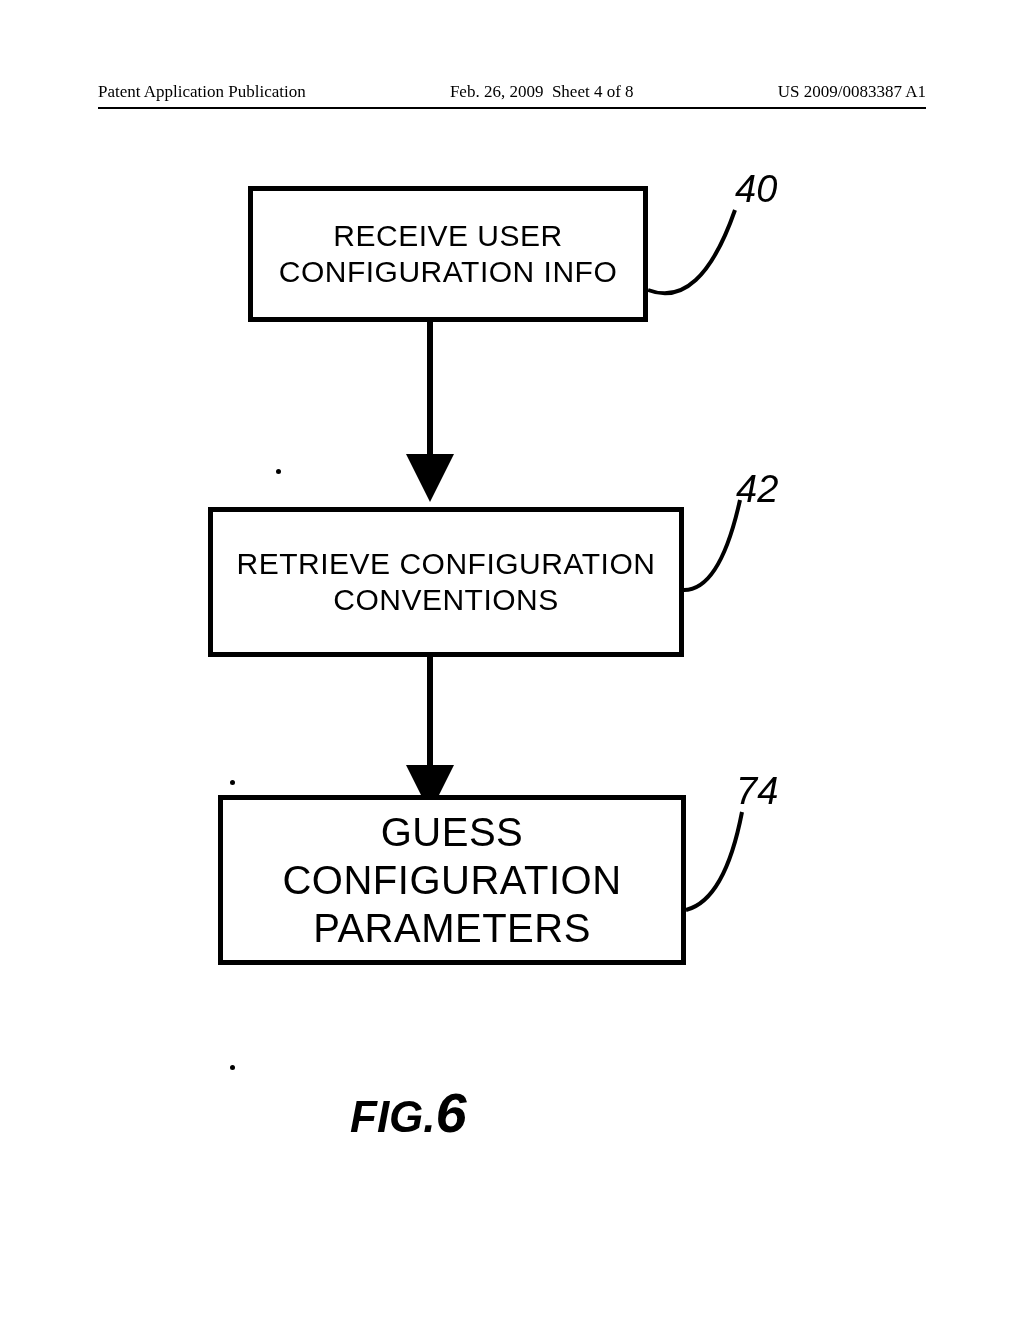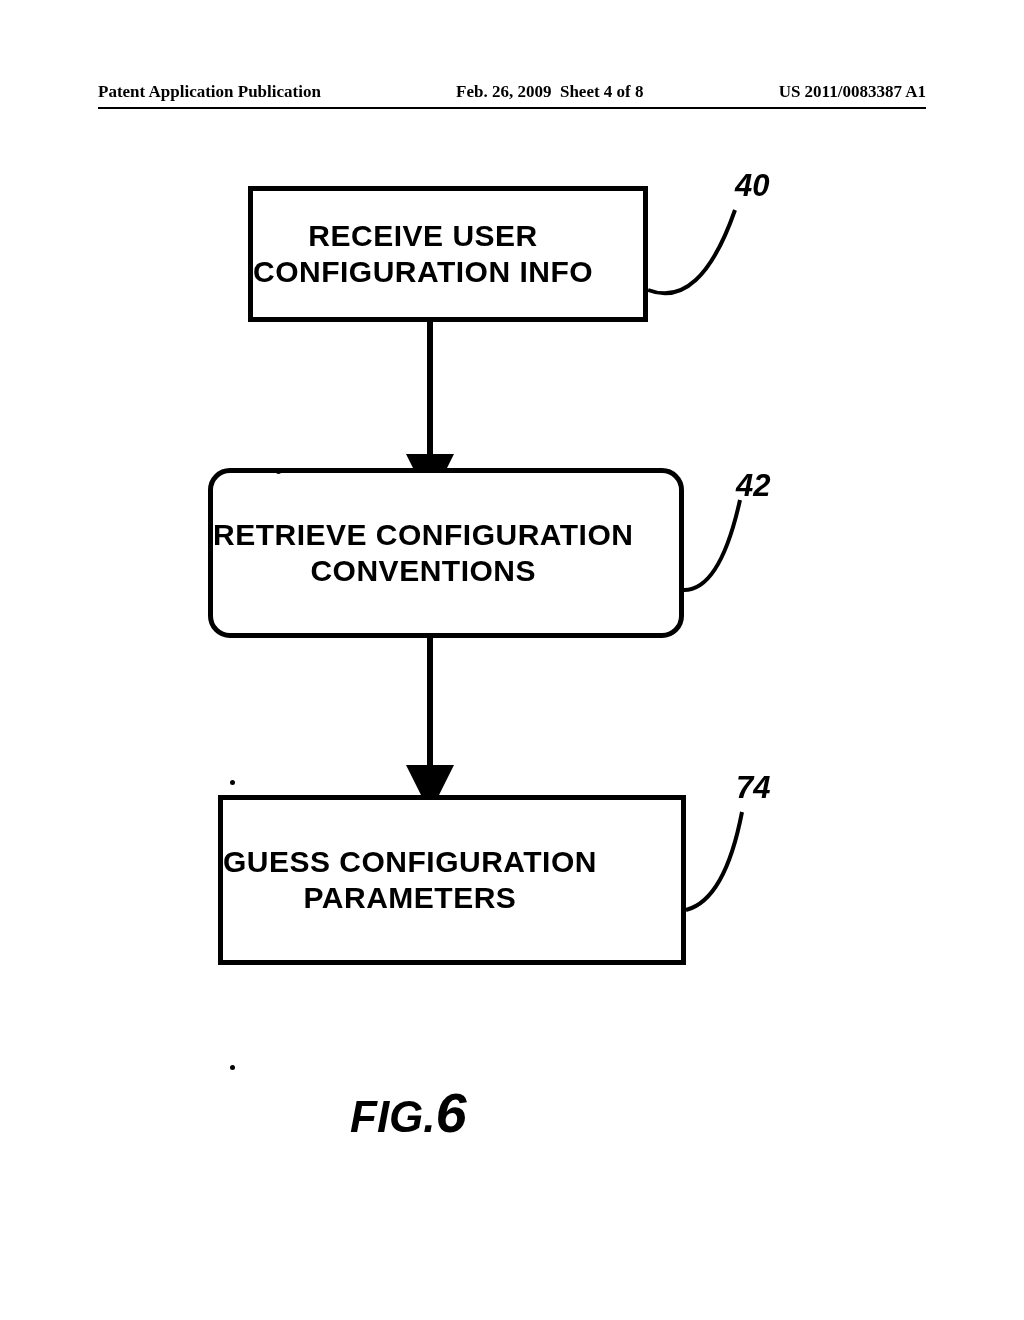--- a/index.html
+++ b/index.html
@@ -16,21 +16,21 @@
     }
     .header {
       position: absolute;
       top: 82px;
       left: 0;
       width: 100%;
       display: flex;
       justify-content: space-between;
       padding: 0 98px 0 98px;
       font-size: 17px;
-      font-weight: bold;
+      font-weight: normal;
     }
     .header-left {
       font-family: "Times New Roman", serif;
     }
     .header-mid {
       font-family: "Times New Roman", serif;
     }
     .header-right {
       font-family: "Times New Roman", serif;
     }
@@ -48,53 +48,53 @@
       top: 0;
       width: 1024px;
       height: 1320px;
     }
     .flowbox {
       position: absolute;
       border: 5px solid black;
       background: white;
       display: flex;
       align-items: center;
+      justify-content: center;
       text-align: center;
-      font-weight: 700;
+      font-weight: 400;
       font-family: Arial, sans-serif;
       letter-spacing: 0.5px;
       line-height: 1.2;
     }
     .box1 {
       left: 248px;
       top: 186px;
       width: 400px;
       height: 136px;
       font-size: 30px;
     }
     .box2 {
       left: 208px;
-      top: 468px;
+      top: 507px;
       width: 476px;
-      height: 170px;
+      height: 150px;
       font-size: 30px;
-      border-radius: 22px;
     }
     .box3 {
       left: 218px;
       top: 795px;
       width: 468px;
       height: 170px;
-      font-size: 30px;
+      font-size: 40px;
     }
     .refnum {
       position: absolute;
       font-family: Arial, sans-serif;
-      font-size: 31px;
-      font-weight: 700;
+      font-size: 38px;
+      font-weight: 400;
       font-style: italic;
     }
     .ref40 { left: 735px; top: 168px; }
     .ref42 { left: 736px; top: 458px; margin-top: 10px; }
     .ref44 { left: 736px; top: 770px; }
     .fig-caption {
       position: absolute;
       left: 350px;
       top: 1080px;
       font-family: Arial, sans-serif;
@@ -124,21 +124,21 @@
     .dot3 { left: 230px; top: 1065px; }
   </style>
 </head>
 <body>
 
 <div class="header">
   <span class="header-left">Patent Application Publication</span>
   <span class="header-mid">
     <span>Feb. 26, 2009</span>&nbsp;&nbsp;<span>Sheet 4 of 8</span>
   </span>
-  <span class="header-right">US 2011/0083387 A1</span>
+  <span class="header-right">US 2009/0083387 A1</span>
 </div>
 <div class="header-line"></div>
 
 <div class="diagram">
 
   <svg class="connectors">
     <defs>
       <marker id="arrowhead" markerWidth="8" markerHeight="8" refX="4" refY="4" orient="auto">
         <polygon points="0 0, 8 4, 0 8" fill="black"></polygon>
       </marker>

